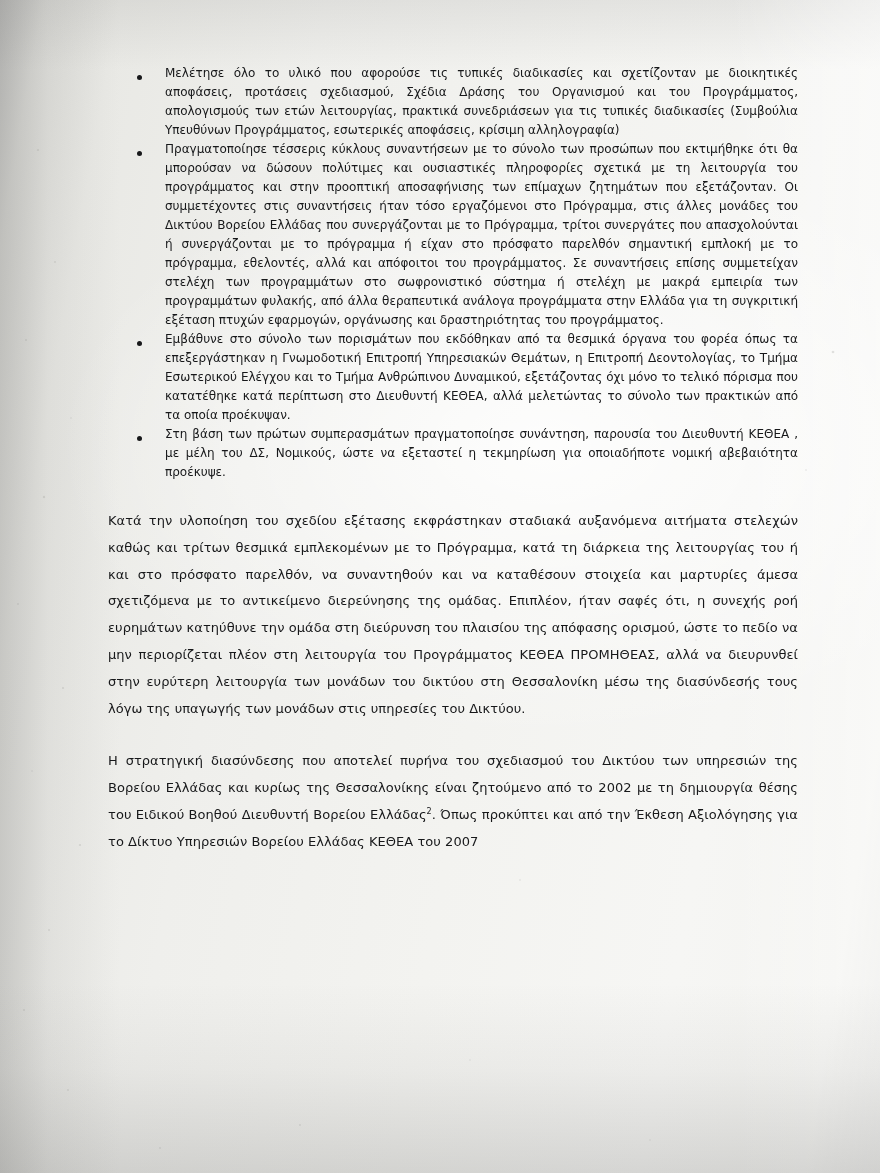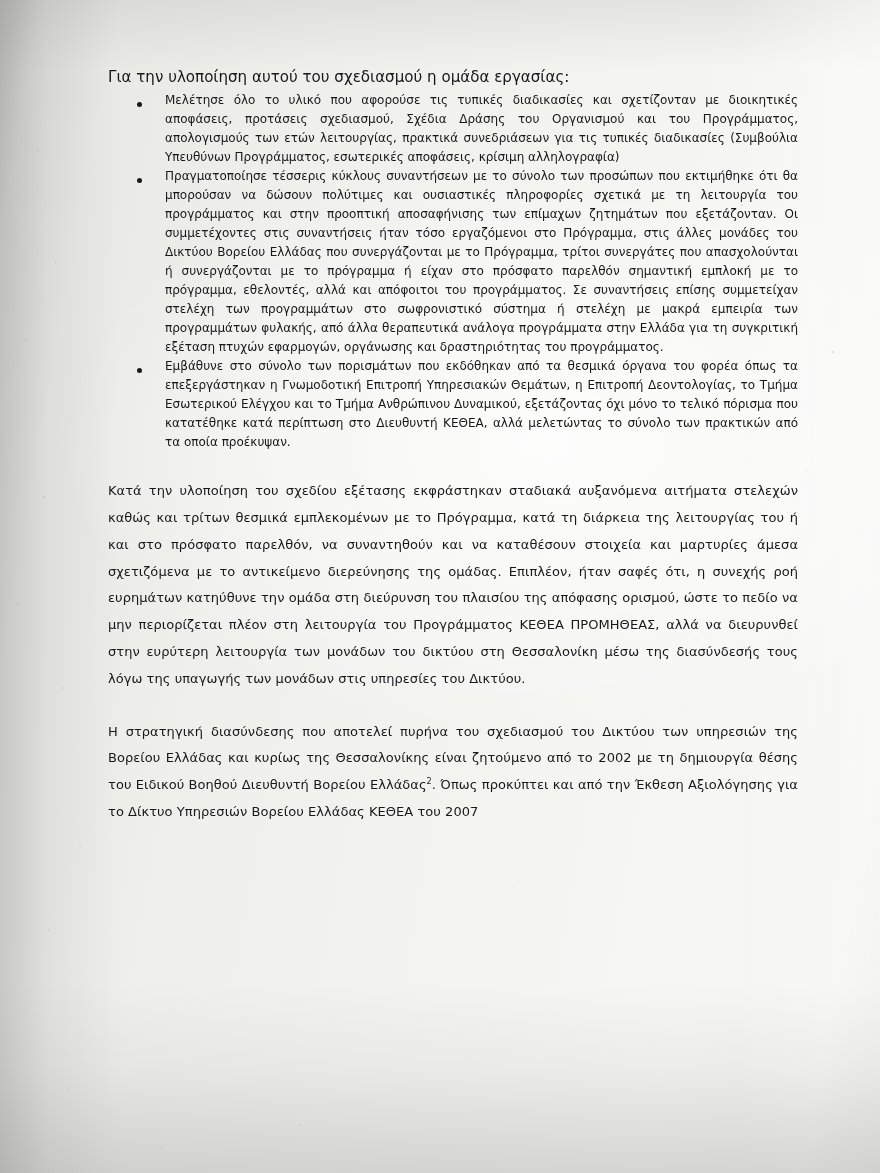--- a/index.html
+++ b/index.html
@@ -152,34 +152,37 @@
       <circle cx="520" cy="880" r="0.8"></circle>
       <circle cx="300" cy="1125" r="0.9"></circle>
       <circle cx="650" cy="1140" r="0.8"></circle>
       <circle cx="470" cy="1060" r="0.7"></circle>
       <circle cx="160" cy="1148" r="0.9"></circle>
     </g>
   </svg>
 
   <div id="content">
 
-    <p class="intro-line">Για την υλοποίηση αυτού του σχεδιασμού η ομάδα εργασίας:</p>
 
     <ul class="bullets">
       <li>
         <span class="bullet-dot"></span>
         <span>Μελέτησε όλο το υλικό που αφορούσε τις τυπικές διαδικασίες και σχετίζονταν με διοικητικές αποφάσεις, προτάσεις σχεδιασμού, Σχέδια Δράσης του Οργανισμού και του Προγράμματος, απολογισμούς των ετών λειτουργίας, πρακτικά συνεδριάσεων για τις τυπικές διαδικασίες (Συμβούλια Υπευθύνων Προγράμματος, εσωτερικές αποφάσεις, κρίσιμη αλληλογραφία)</span>
       </li>
       <li>
         <span class="bullet-dot"></span>
         <span>Πραγματοποίησε τέσσερις κύκλους συναντήσεων με το  σύνολο των προσώπων που εκτιμήθηκε ότι θα μπορούσαν να δώσουν πολύτιμες και ουσιαστικές πληροφορίες σχετικά με τη λειτουργία του προγράμματος και στην προοπτική αποσαφήνισης των επίμαχων ζητημάτων που εξετάζονταν. Οι συμμετέχοντες στις συναντήσεις ήταν τόσο εργαζόμενοι στο Πρόγραμμα, στις άλλες μονάδες του Δικτύου Βορείου Ελλάδας που συνεργάζονται με το Πρόγραμμα, τρίτοι συνεργάτες που απασχολούνται ή συνεργάζονται με το πρόγραμμα ή είχαν στο πρόσφατο παρελθόν σημαντική εμπλοκή με το πρόγραμμα, εθελοντές, αλλά και απόφοιτοι του προγράμματος. Σε συναντήσεις επίσης συμμετείχαν στελέχη των προγραμμάτων στο σωφρονιστικό σύστημα ή στελέχη με μακρά εμπειρία των προγραμμάτων φυλακής, από άλλα θεραπευτικά ανάλογα προγράμματα στην Ελλάδα για τη συγκριτική εξέταση πτυχών εφαρμογών, οργάνωσης και δραστηριότητας του προγράμματος.</span>
       </li>
       <li>
         <span class="bullet-dot"></span>
         <span>Εμβάθυνε στο σύνολο των πορισμάτων που εκδόθηκαν από τα θεσμικά όργανα του φορέα όπως τα επεξεργάστηκαν η Γνωμοδοτική Επιτροπή Υπηρεσιακών Θεμάτων, η Επιτροπή Δεοντολογίας, το Τμήμα Εσωτερικού Ελέγχου και το Τμήμα Ανθρώπινου Δυναμικού, εξετάζοντας όχι μόνο το τελικό πόρισμα που κατατέθηκε κατά περίπτωση στο Διευθυντή ΚΕΘΕΑ, αλλά μελετώντας το σύνολο των πρακτικών από τα οποία προέκυψαν.</span>
+      </li>
+      <li>
+        <span class="bullet-dot"></span>
+        <span>Στη βάση των πρώτων συμπερασμάτων πραγματοποίησε συνάντηση, παρουσία του Διευθυντή ΚΕΘΕΑ , με μέλη του ΔΣ, Νομικούς, ώστε να εξεταστεί η τεκμηρίωση για οποιαδήποτε νομική αβεβαιότητα προέκυψε.</span>
       </li>
     </ul>
 
     <div class="gap-md"></div>
 
     <p class="para">Κατά την υλοποίηση του σχεδίου εξέτασης εκφράστηκαν σταδιακά αυξανόμενα αιτήματα στελεχών καθώς και τρίτων θεσμικά εμπλεκομένων με το Πρόγραμμα, κατά τη διάρκεια της λειτουργίας του  ή και  στο πρόσφατο παρελθόν, να συναντηθούν και να καταθέσουν στοιχεία και μαρτυρίες άμεσα σχετιζόμενα με το αντικείμενο διερεύνησης της ομάδας. Επιπλέον, ήταν σαφές  ότι, η συνεχής ροή ευρημάτων κατηύθυνε την ομάδα στη διεύρυνση του πλαισίου της απόφασης ορισμού, ώστε το πεδίο να μην περιορίζεται  πλέον στη λειτουργία του Προγράμματος ΚΕΘΕΑ ΠΡΟΜΗΘΕΑΣ, αλλά να διευρυνθεί στην ευρύτερη λειτουργία των μονάδων του δικτύου στη Θεσσαλονίκη μέσω της διασύνδεσής τους λόγω της υπαγωγής των μονάδων στις υπηρεσίες του Δικτύου.</p>
 
     <div class="gap-md"></div>
 
     <p class="para"><span>Η στρατηγική διασύνδεσης που αποτελεί πυρήνα του σχεδιασμού του Δικτύου των υπηρεσιών της Βορείου Ελλάδας και κυρίως της Θεσσαλονίκης  είναι ζητούμενο από το 2002 με τη δημιουργία θέσης του Ειδικού Βοηθού Διευθυντή Βορείου Ελλάδας</span><sup>2</sup><span>. Όπως προκύπτει και από την Έκθεση Αξιολόγησης για το Δίκτυο Υπηρεσιών Βορείου Ελλάδας ΚΕΘΕΑ του 2007</span></p>

